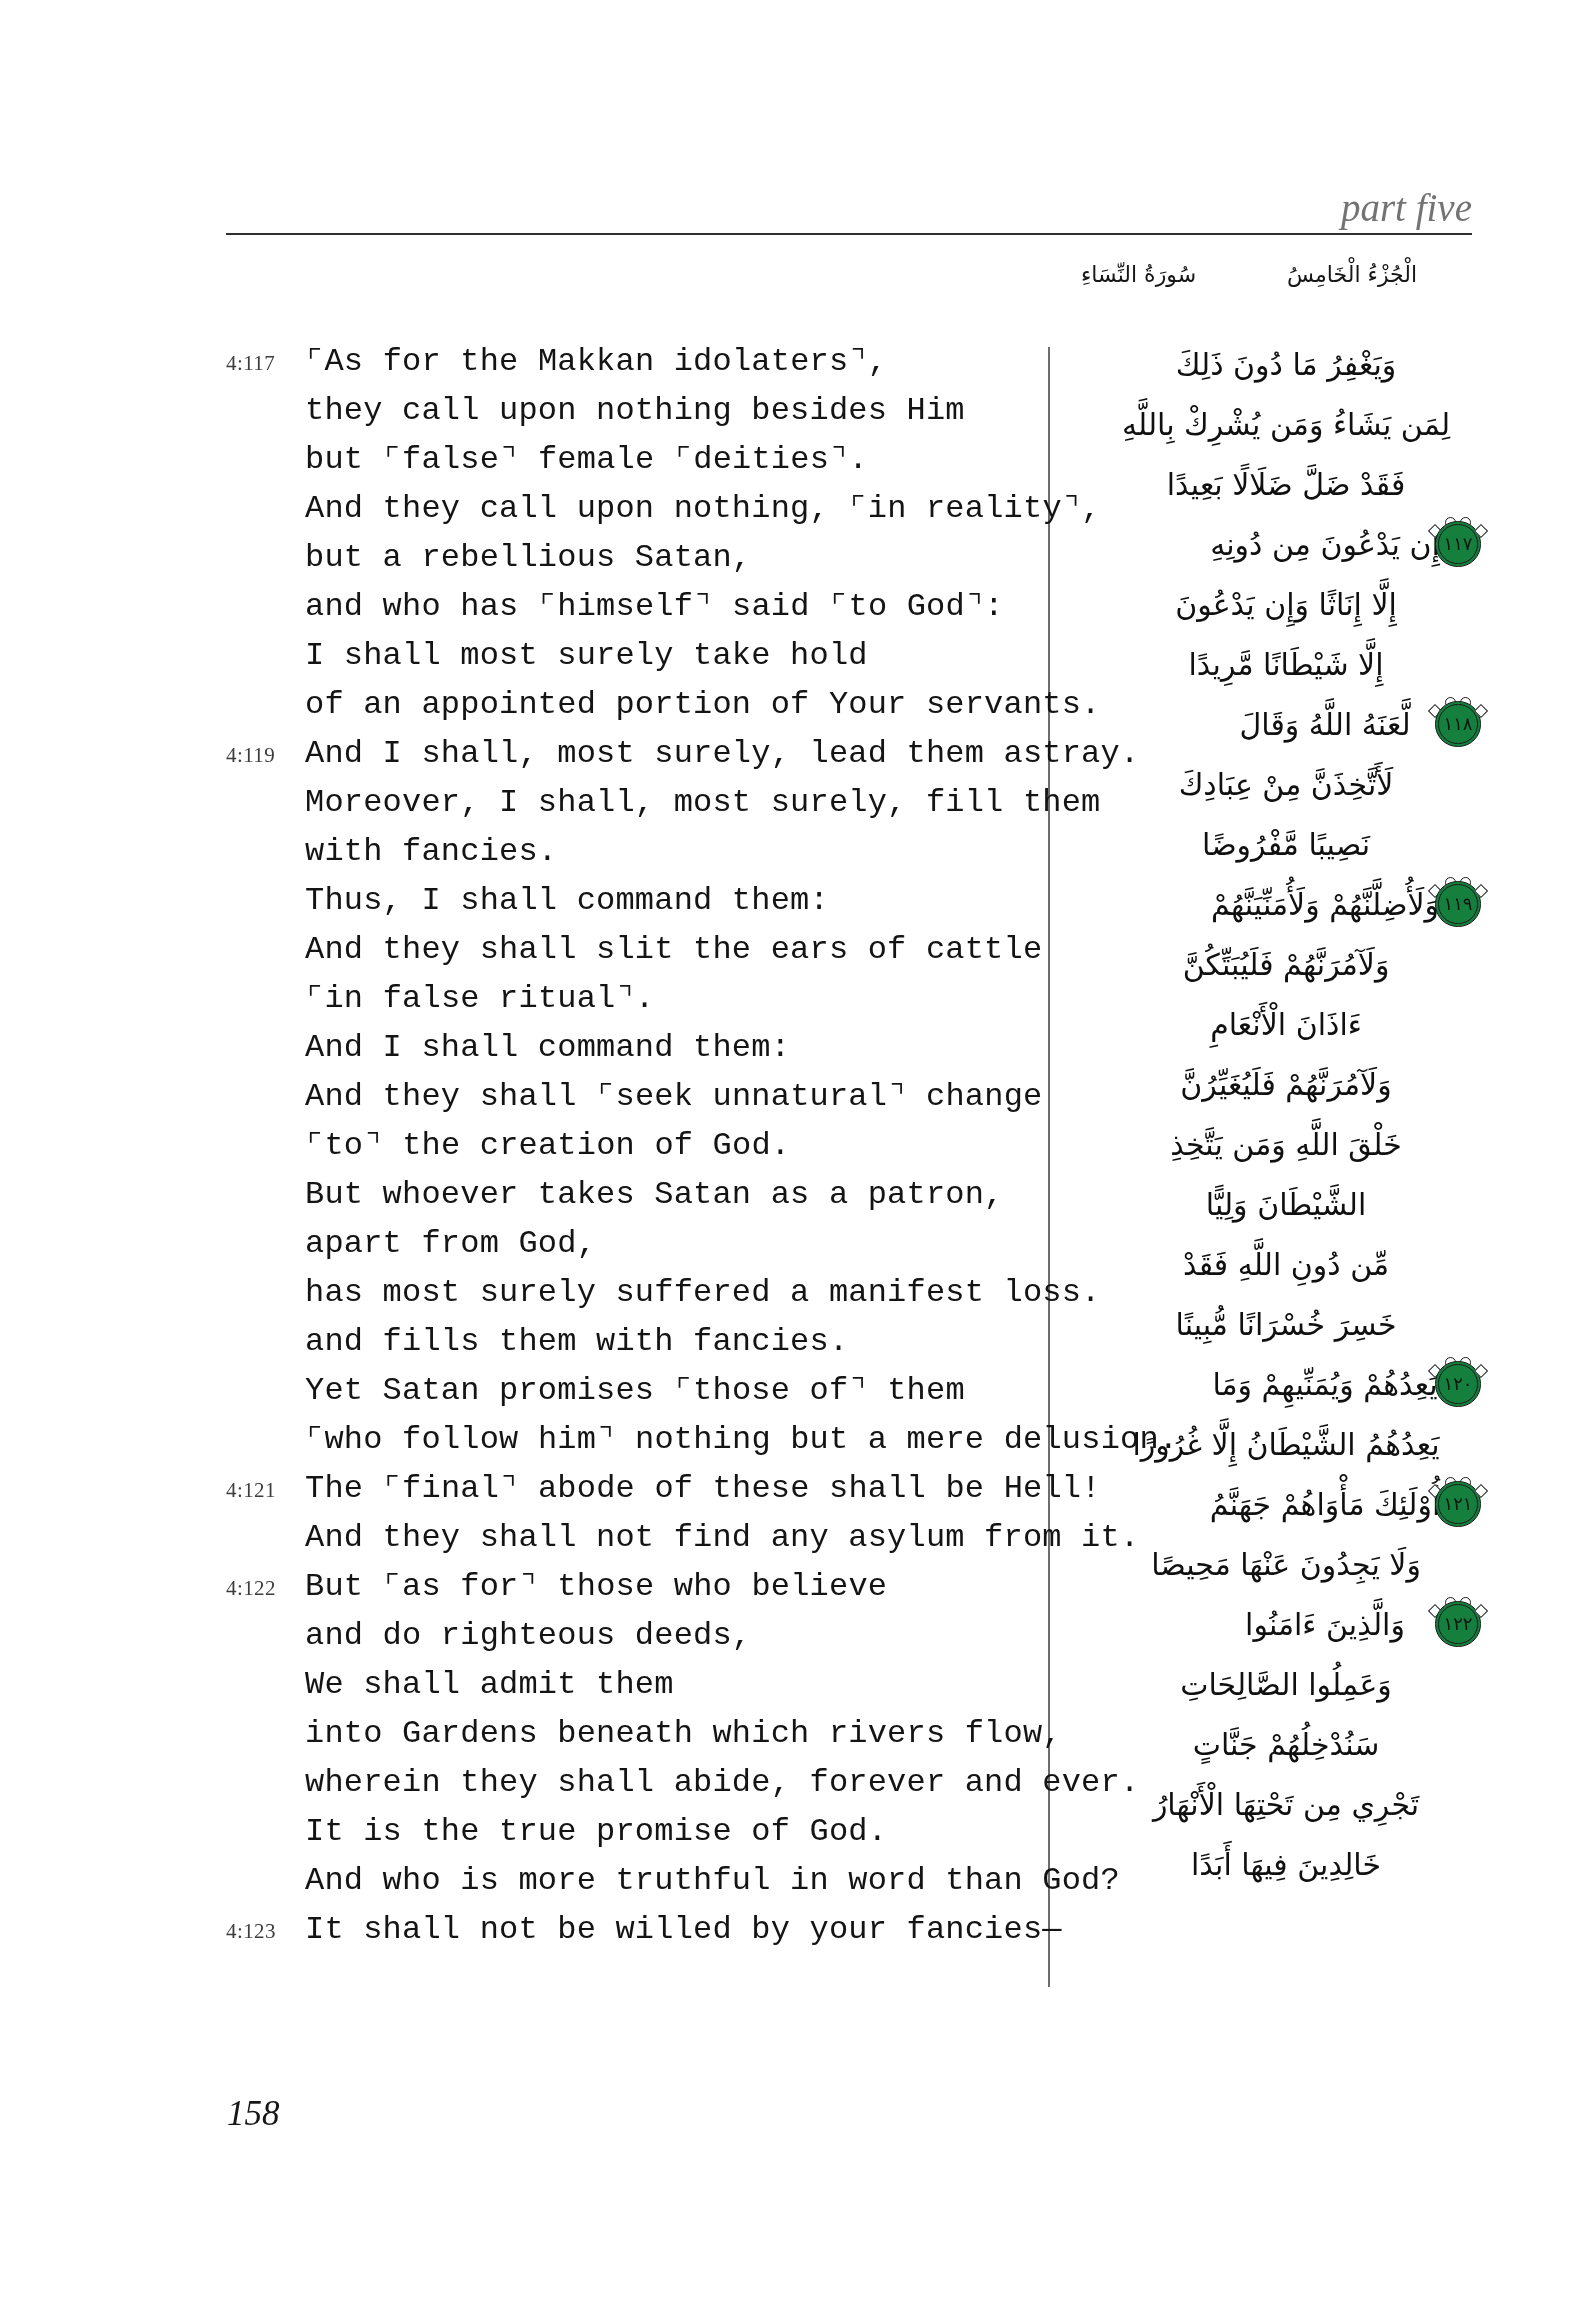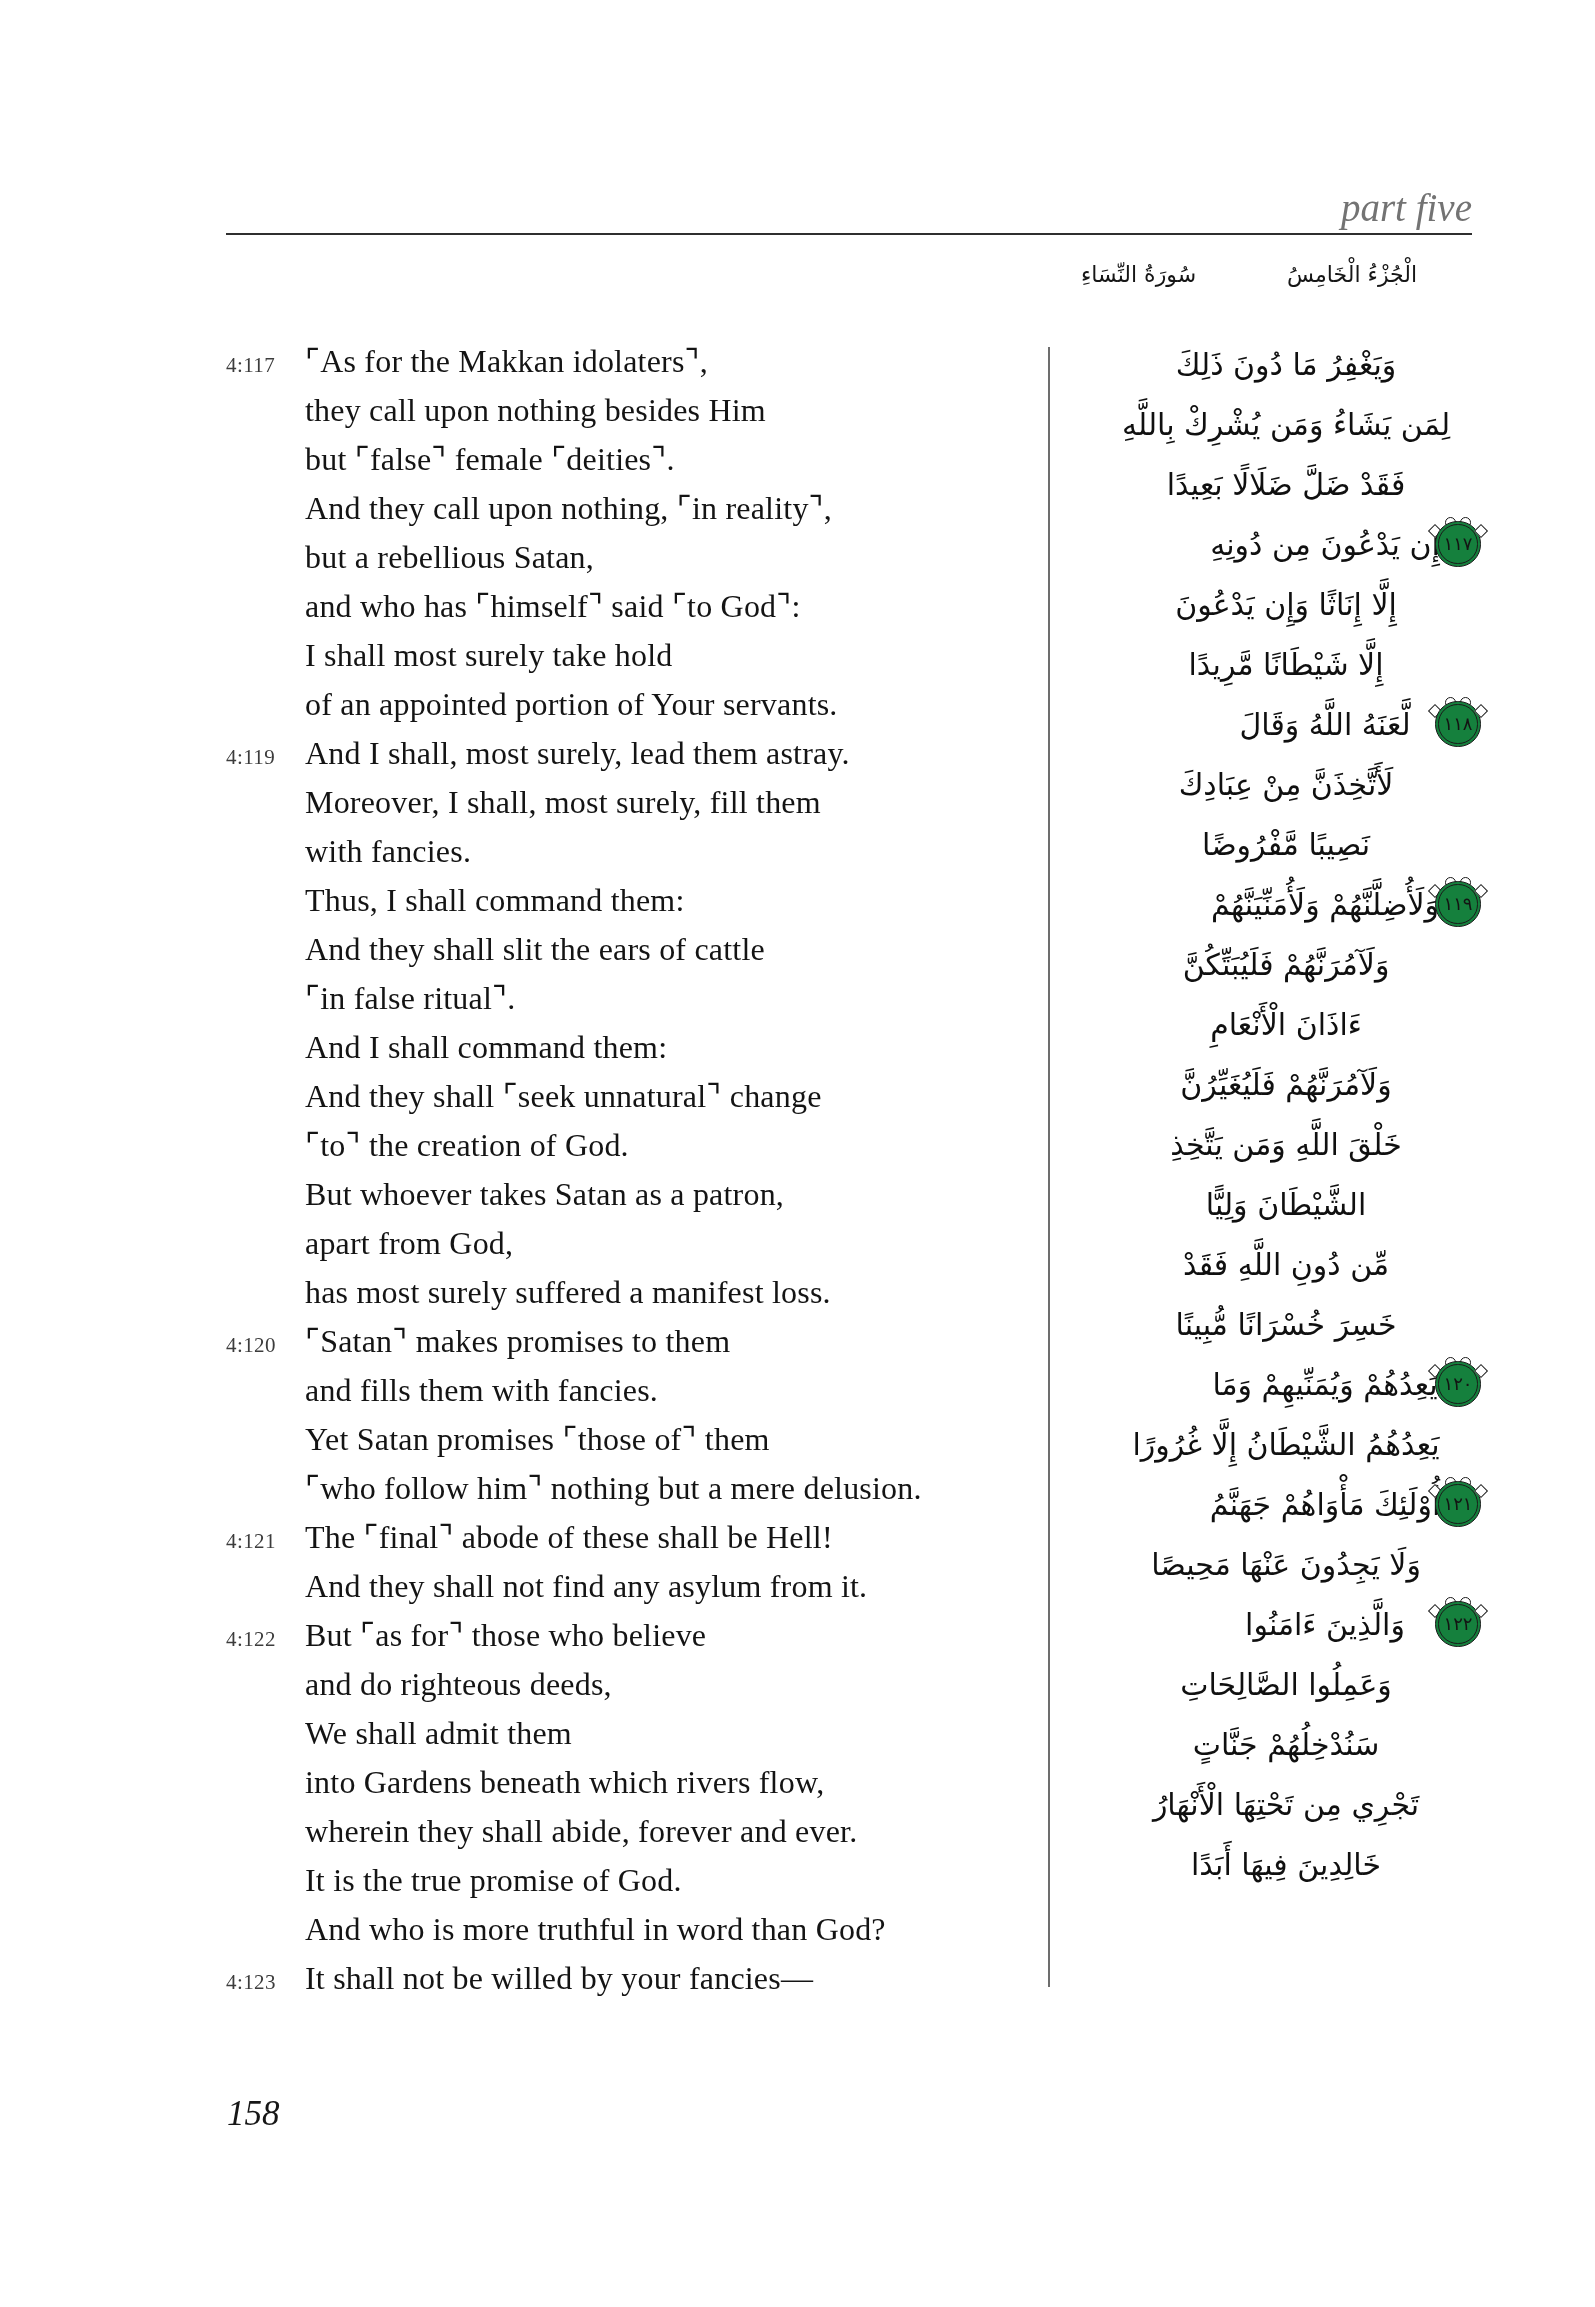--- a/index.html
+++ b/index.html
@@ -32,21 +32,21 @@
   .ar-title.juz{left:1287px;}
 
   
   .col-divider{position:absolute;left:1048px;top:347px;width:1.6px;height:1640px;background:#6d6d6d;}
 
   
   .en-col{position:absolute;left:226px;top:337px;width:783px;}
   .en-row{display:flex;align-items:baseline;height:49px;line-height:49px;white-space:nowrap;}
   .en-num{flex:0 0 79px;width:79px;font-size:21px;color:#3c3c3c;letter-spacing:0.4px;line-height:49px;}
   .en-text{font-size:32px;color:#141414;line-height:49px;letter-spacing:0.2px;
-           font-family:Liberation Serif, serif;}
+           font-family:Liberation Mono, monospace;}
 
   
   .ar-col{position:absolute;left:1081px;top:334px;width:410px;}
   .ar-row{position:relative;height:60px;display:flex;align-items:center;justify-content:center;direction:rtl;}
   .ar-row.has-marker{padding-left:0;}
   .ar-row.has-marker .ar-text{margin-left:78px;}
   .ar-text{font-family:"DejaVu Sans",sans-serif;font-size:30px;color:#101010;white-space:nowrap;}
 
   
   .medallion{position:absolute;right:8px;top:50%;transform:translateY(-50%);width:50px;height:50px;}
@@ -155,24 +155,20 @@
       </div>
       <div class="en-row">
         <span class="en-num"></span>
         <span class="en-text">apart from God,</span>
       </div>
       <div class="en-row">
         <span class="en-num"></span>
         <span class="en-text">has most surely suffered a manifest loss.</span>
       </div>
       <div class="en-row">
-        <span class="en-num">4:120</span>
-        <span class="en-text">⌜Satan⌝ makes promises to them</span>
-      </div>
-      <div class="en-row">
         <span class="en-num"></span>
         <span class="en-text">and fills them with fancies.</span>
       </div>
       <div class="en-row">
         <span class="en-num"></span>
         <span class="en-text">Yet Satan promises ⌜those of⌝ them</span>
       </div>
       <div class="en-row">
         <span class="en-num"></span>
         <span class="en-text">⌜who follow him⌝ nothing but a mere delusion.</span>

